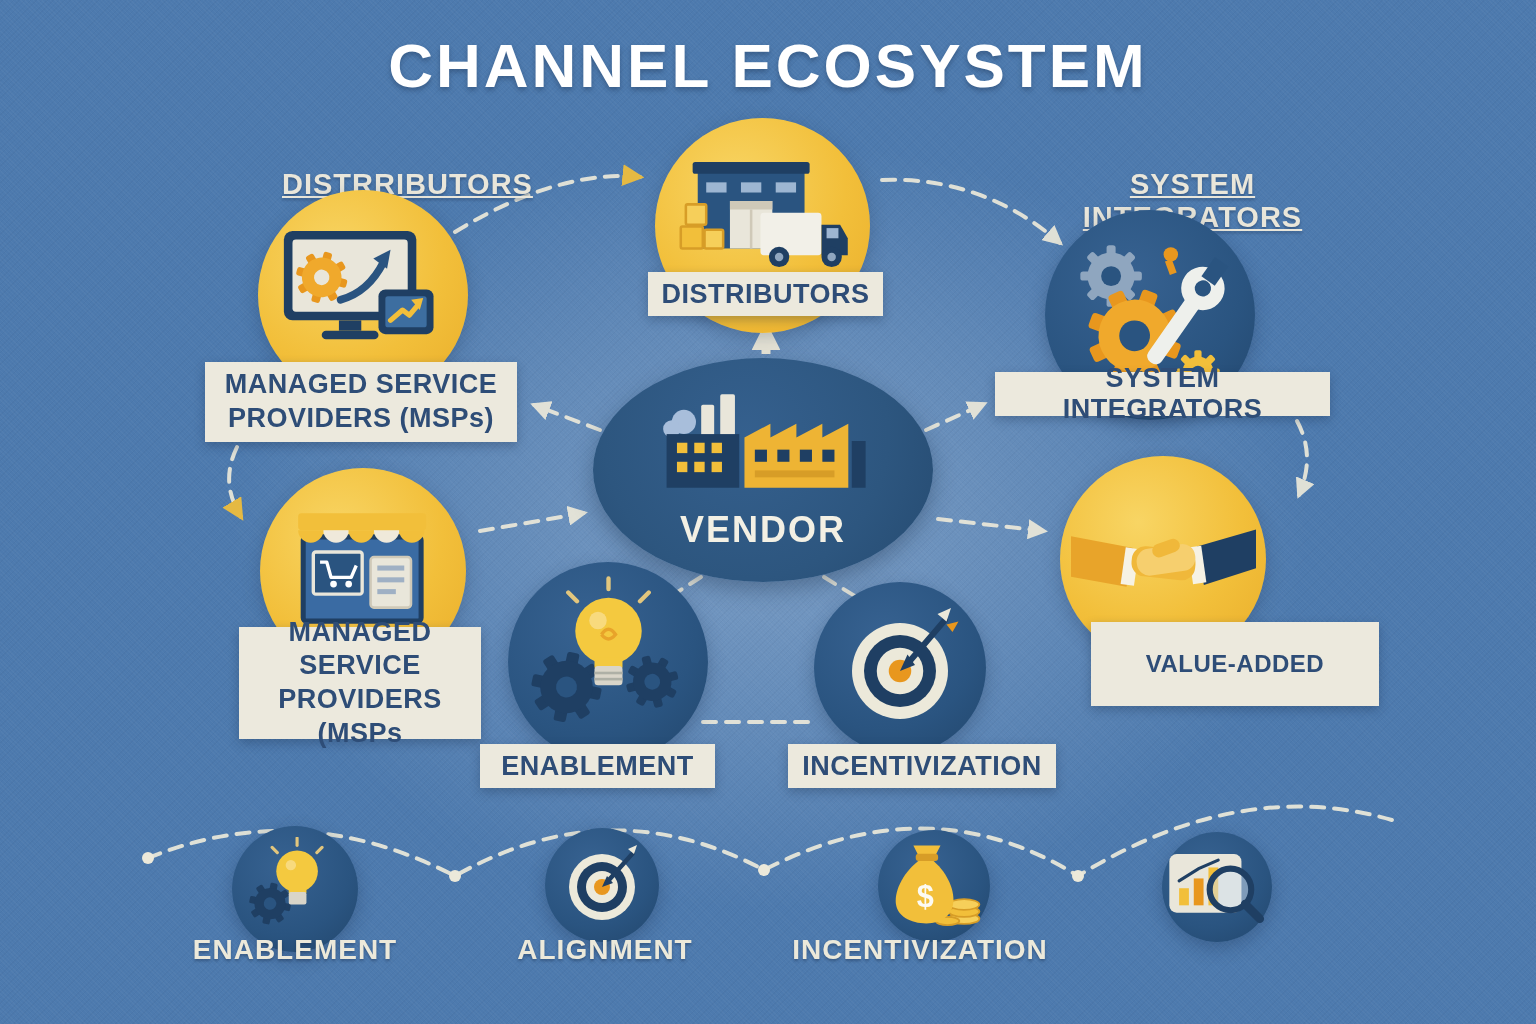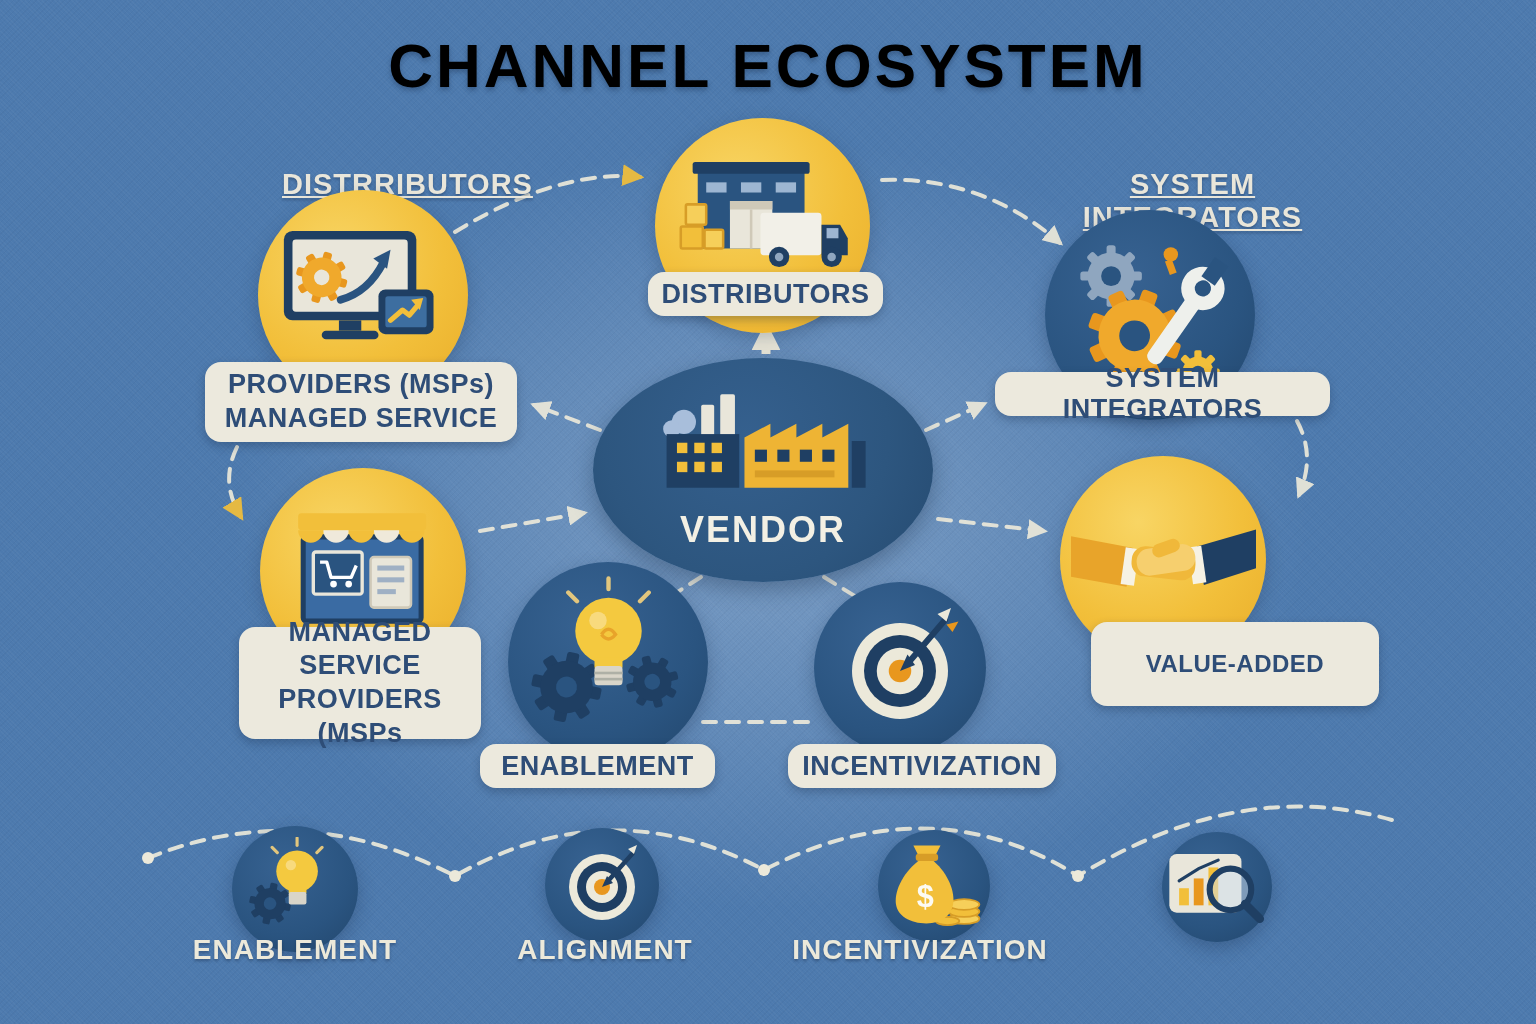--- a/index.html
+++ b/index.html
@@ -5,32 +5,32 @@
   * { margin:0; padding:0; box-sizing:border-box; }
   html,body { width:1536px; height:1024px; }
   body { font-family:"Liberation Sans", sans-serif; }
   .canvas { position:relative; width:1536px; height:1024px; background:#4d7aae; overflow:hidden; }
   .bg-glow { position:absolute; left:230px; top:140px; width:1080px; height:770px; border-radius:50%;
     background:radial-gradient(closest-side, rgba(228,238,248,.30), rgba(228,238,248,.12) 60%, rgba(228,238,248,0)); }
   .texture { position:absolute; inset:0;
     background-image:repeating-linear-gradient(45deg, rgba(255,255,255,.028) 0 1px, transparent 1px 3px),
                      repeating-linear-gradient(-45deg, rgba(10,20,50,.035) 0 1px, transparent 1px 4px); }
   .title { position:absolute; left:0; right:0; top:30px; text-align:center; font-size:62px; font-weight:bold;
-    color:#000000; letter-spacing:3px; text-shadow:0 3px 5px rgba(20,40,70,.35); }
+    color:#ffffff; letter-spacing:3px; text-shadow:0 3px 5px rgba(20,40,70,.35); }
   .heading { position:absolute; font-size:29px; font-weight:bold; color:#e9e6da; letter-spacing:1px;
     text-align:center; text-shadow:0 2px 3px rgba(20,40,70,.4);text-decoration:underline; }
   .connectors { position:absolute; left:0; top:0; width:1536px; height:1024px; pointer-events:none; }
   .ycircle { position:absolute; border-radius:50%;
     background:radial-gradient(circle at 38% 32%, #f8d564, #f2bf3a 55%, #e9ad2a);
     box-shadow:0 6px 18px rgba(20,40,70,.25); display:flex; align-items:center; justify-content:center; }
   .dcircle { position:absolute; border-radius:50%;
     background:radial-gradient(circle at 40% 32%, #376291, #2a5480 60%, #22466c);
     box-shadow:0 6px 18px rgba(20,40,70,.3); display:flex; align-items:center; justify-content:center; }
   .labelbox { position:absolute; background:#ece9dd; color:#2e4d77; font-weight:bold; text-align:center;
-    border-radius:16px; box-shadow:0 4px 10px rgba(20,40,70,.3); display:flex; flex-direction:column;
+    border-radius:0; box-shadow:0 4px 10px rgba(20,40,70,.3); display:flex; flex-direction:column;
     align-items:center; justify-content:center; letter-spacing:.5px; padding:4px 8px; }
   .labelbox span { display:block; line-height:1.25; }
   .vendor { position:absolute; left:593px; top:358px; width:340px; height:224px; border-radius:50%;
     background:radial-gradient(circle at 45% 35%, #35608e, #2d567f 60%, #254a70);
     box-shadow:0 8px 22px rgba(15,35,60,.35); display:flex; flex-direction:column; align-items:center; justify-content:center; }
   .vendor-label { font-size:36px; font-weight:bold; color:#f3f0e4; letter-spacing:2px; margin-top:16px; }
   .blabel { position:absolute; font-size:28px; font-weight:bold; color:#ece9da; letter-spacing:1px;
     text-align:center; text-shadow:0 2px 3px rgba(20,40,70,.4); }
 </style>
 </head>
@@ -166,22 +166,22 @@
       <path d="M112 40 L132 30 L128 52 Z" fill="#2a5480"></path>
       <rect x="72" y="112" width="26" height="12" fill="#1f3f63"></rect>
       <rect x="52" y="124" width="66" height="10" rx="5" fill="#1f3f63"></rect>
       <rect x="118" y="76" width="64" height="52" rx="8" fill="#1f3f63"></rect>
       <rect x="126" y="84" width="48" height="36" rx="3" fill="#3d6ea0"></rect>
       <path d="M132 112 L146 100 L154 106 L164 94" fill="none" stroke="#f2bf3a" stroke-width="6" stroke-linecap="round" stroke-linejoin="round"></path>
       <path d="M156 88 L170 86 L166 100 Z" fill="#f2bf3a"></path>
     </svg>
   </div>
   <div class="labelbox" style="left:205px; top:362px; width:312px; height:80px; font-size:27px;">
+    <span>MANAGED SERVICE</span>
     <span>PROVIDERS (MSPs)</span>
-    <span>MANAGED SERVICE</span>
   </div>
 
   <div class="vendor">
     <svg width="225" height="104" viewBox="0 0 260 120">
       <circle cx="38" cy="38" r="14" fill="#a8bedb"></circle>
         <circle cx="24" cy="46" r="10" fill="#a8bedb"></circle>
       <rect x="58" y="18" width="15" height="52" rx="2" fill="#e9e6da"></rect>
       <rect x="80" y="6" width="17" height="64" rx="2" fill="#e9e6da"></rect>
       <rect x="18" y="52" width="84" height="62" fill="#1f3f63"></rect>
       <rect x="30" y="62" width="12" height="12" fill="#f2bf3a"></rect>

